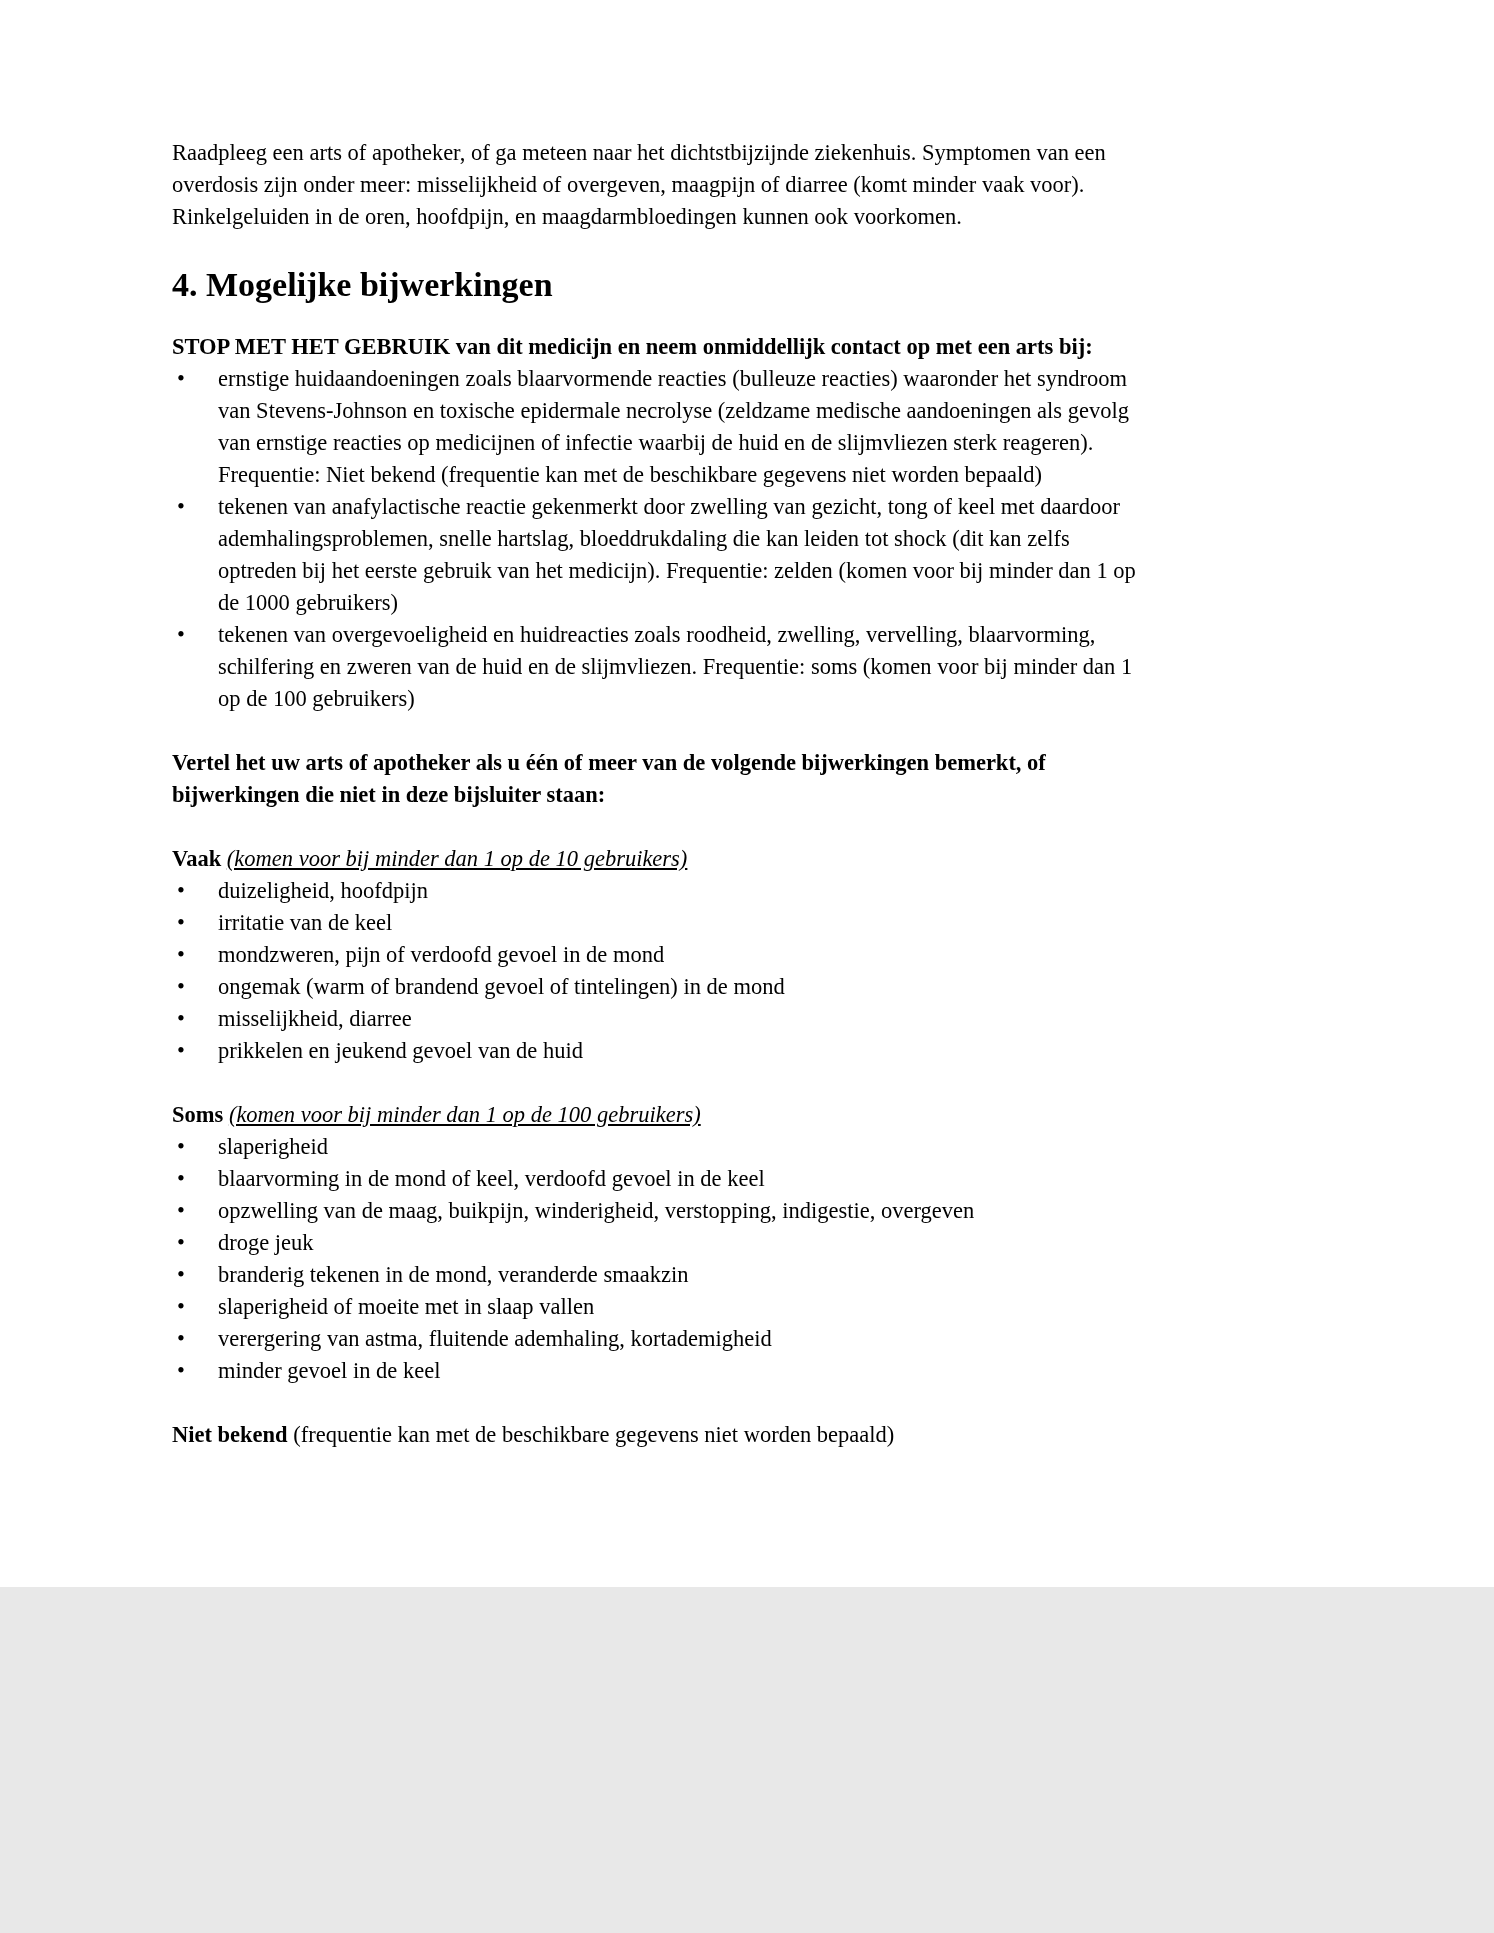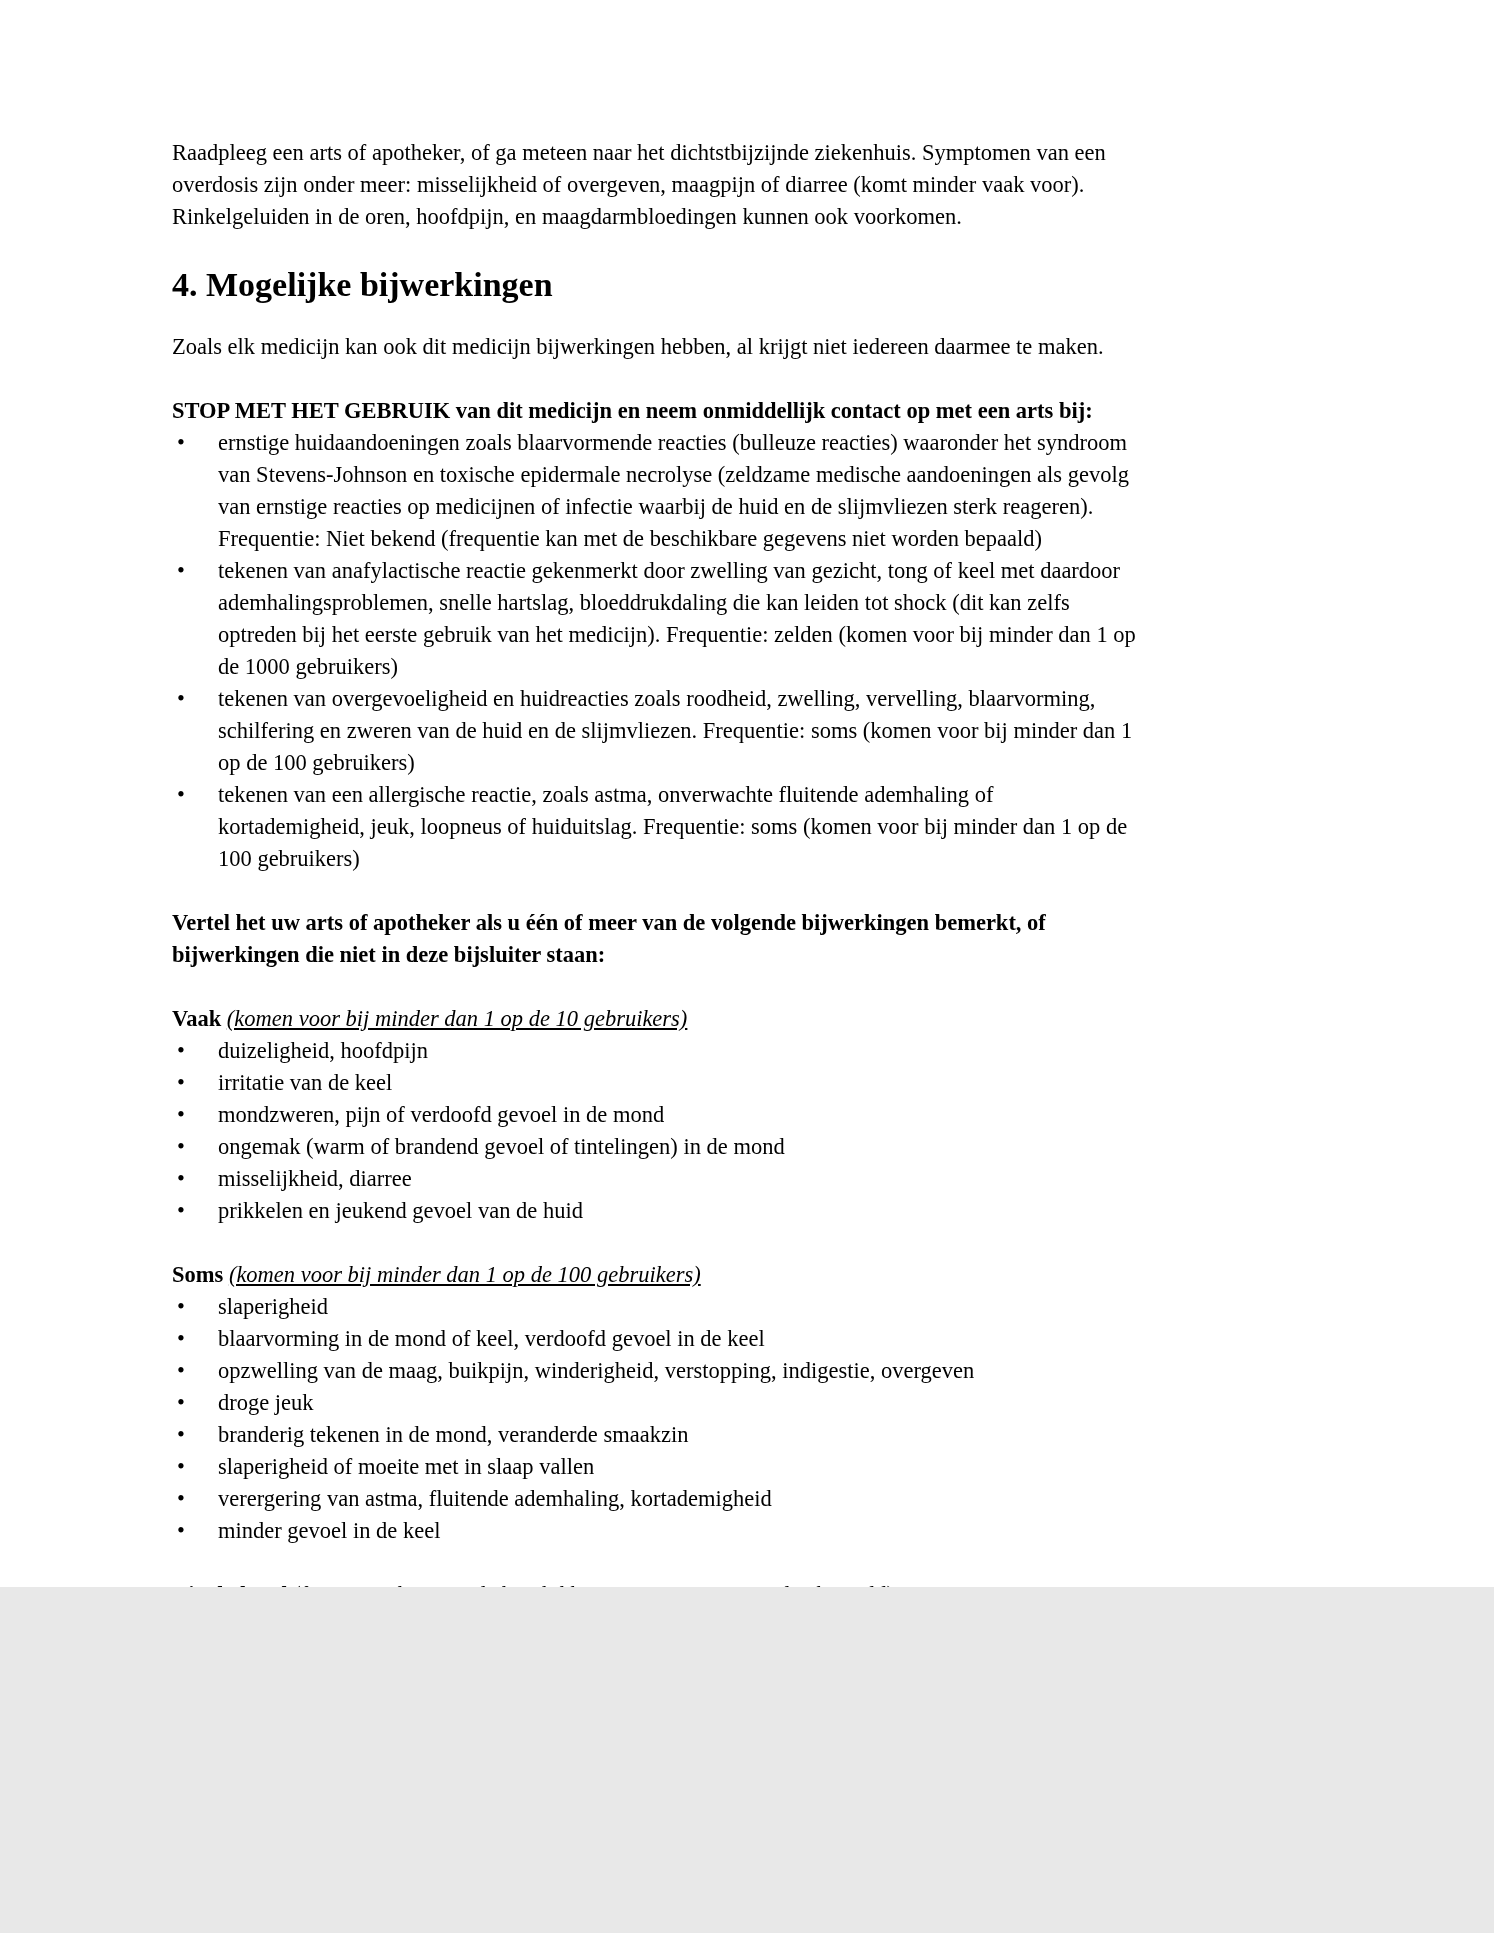--- a/index.html
+++ b/index.html
@@ -53,39 +53,35 @@
 
 <div class="page">
 
   <p class="para">Raadpleeg een arts of apotheker, of ga meteen naar het dichtstbijzijnde ziekenhuis. Symptomen van een
 overdosis zijn onder meer: misselijkheid of overgeven, maagpijn of diarree (komt minder vaak voor).
 Rinkelgeluiden in de oren, hoofdpijn, en maagdarmbloedingen kunnen ook voorkomen.</p>
 
 
   <h2 class="section-heading">4. Mogelijke bijwerkingen</h2>
 
-  <p class="para">Zoals elk medicijn kan ook dit medicijn bijwerkingen hebben, al krijgt niet iedereen daarmee te maken.</p>
 
   <p class="para bold mb0">STOP MET HET GEBRUIK van dit medicijn en neem onmiddellijk contact op met een arts bij:</p>
 
   <ul class="bullets">
     <li>ernstige huidaandoeningen zoals blaarvormende reacties (bulleuze reacties) waaronder het syndroom
 van Stevens-Johnson en toxische epidermale necrolyse (zeldzame medische aandoeningen als gevolg
 van ernstige reacties op medicijnen of infectie waarbij de huid en de slijmvliezen sterk reageren).
 Frequentie: Niet bekend (frequentie kan met de beschikbare gegevens niet worden bepaald)</li>
     <li>tekenen van anafylactische reactie gekenmerkt door zwelling van gezicht, tong of keel met daardoor
 ademhalingsproblemen, snelle hartslag, bloeddrukdaling die kan leiden tot shock (dit kan zelfs
 optreden bij het eerste gebruik van het medicijn). Frequentie: zelden (komen voor bij minder dan 1 op
 de 1000 gebruikers)</li>
     <li>tekenen van overgevoeligheid en huidreacties zoals roodheid, zwelling, vervelling, blaarvorming,
 schilfering en zweren van de huid en de slijmvliezen. Frequentie: soms (komen voor bij minder dan 1
 op de 100 gebruikers)</li>
-    <li>tekenen van een allergische reactie, zoals astma, onverwachte fluitende ademhaling of
-kortademigheid, jeuk, loopneus of huiduitslag. Frequentie: soms (komen voor bij minder dan 1 op de
-100 gebruikers)</li>
   </ul>
 
   <p class="para bold">Vertel het uw arts of apotheker als u één of meer van de volgende bijwerkingen bemerkt, of
 bijwerkingen die niet in deze bijsluiter staan:</p>
 
   <p class="para mb0"><span class="bold">Vaak</span> <span class="italic">(komen voor bij minder dan 1 op de 10 gebruikers)</span></p>
 
   <ul class="bullets">
     <li>duizeligheid, hoofdpijn</li>
     <li>irritatie van de keel</li>

